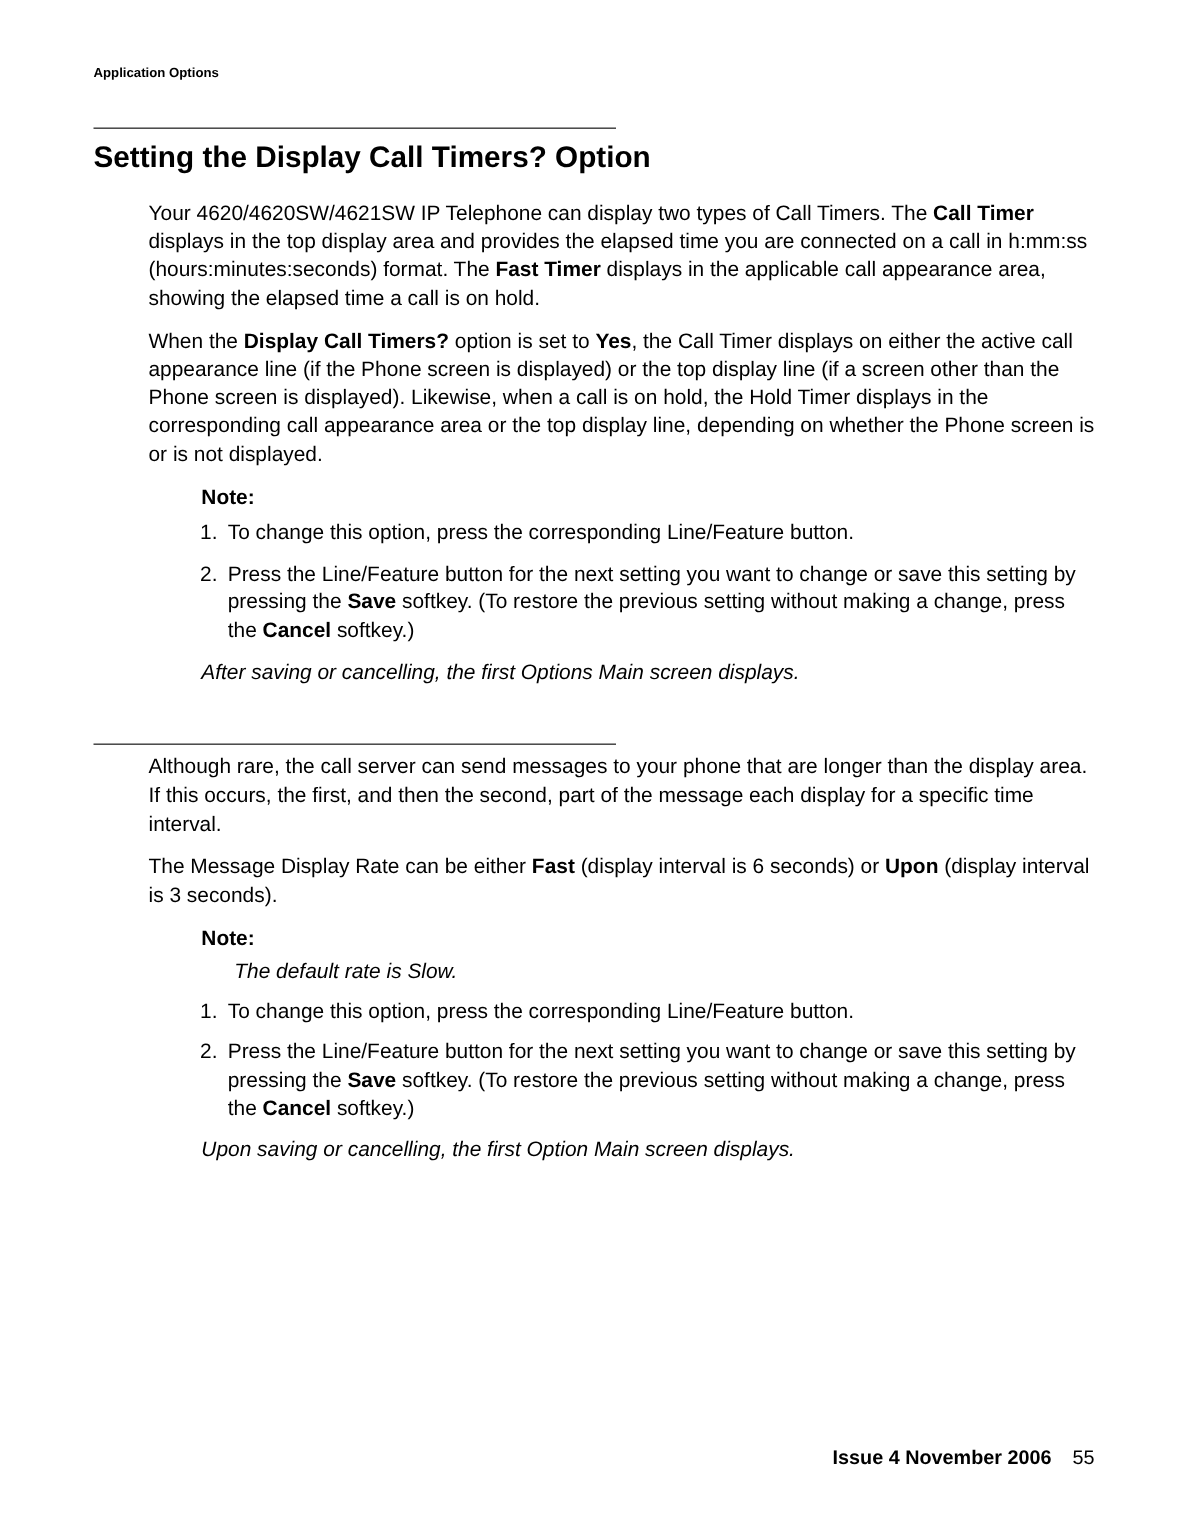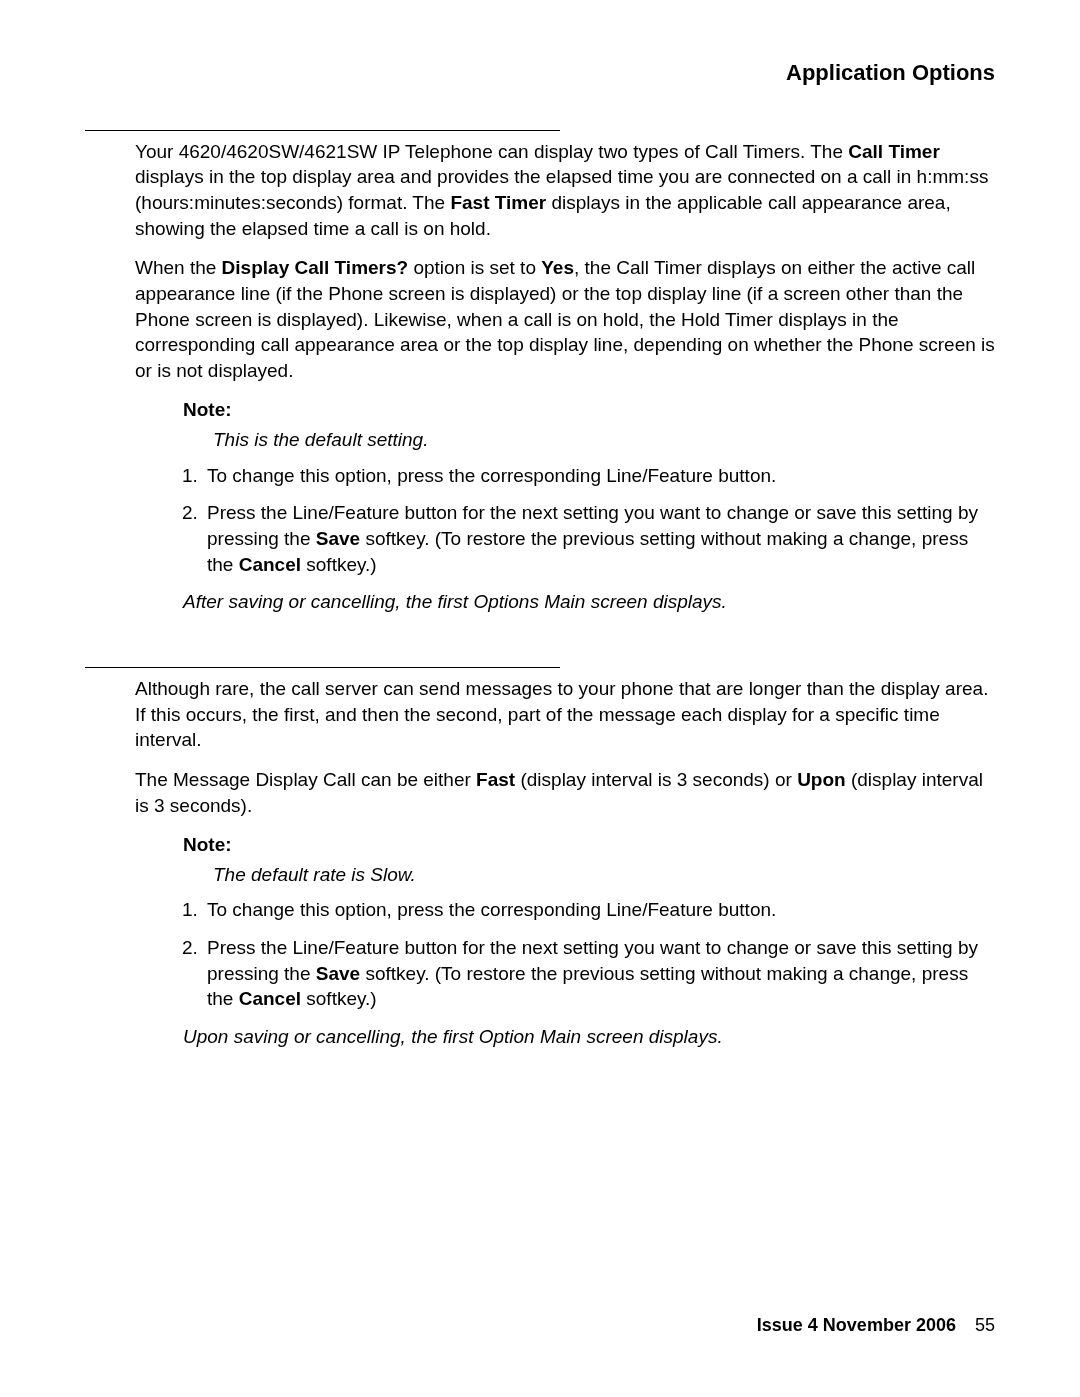--- a/index.html
+++ b/index.html
@@ -14,23 +14,23 @@
     line-height: 1.35;
   }
   .page {
     box-sizing: border-box;
     width: 1080px;
     height: 1397px;
     padding: 58px 85px 0 85px;
     position: relative;
   }
   .running-head {
-    text-align: right;
+    text-align: left;
     font-weight: bold;
-    font-size: 22px;
+    font-size: 12px;
     margin-bottom: 42px;
   }
   .section-rule {
     border: none;
     border-top: 1.5px solid #000;
     width: 475px;
     margin: 0 0 8px 0;
   }
   h1.section-title {
     font-size: 27px;
@@ -80,33 +80,33 @@
   b { font-weight: bold; }
 </style>
 </head>
 <body>
 
 <div class="page">
 
   <div class="running-head">Application Options</div>
 
   <hr class="section-rule">
+  <h1 class="section-title">Setting the Display Call Timers? Option</h1>
 
   <div class="body-block">
 
     <p class="para">
       <span>Your 4620/4620SW/4621SW IP Telephone can display two types of Call Timers. The </span><b>Call Timer</b><span> displays in the top display area and provides the elapsed time you are connected on a call in h:mm:ss (hours:minutes:seconds) format. The </span><b>Fast Timer</b><span> displays in the applicable call appearance area, showing the elapsed time a call is on hold.</span>
     </p>
 
     <p class="para">
       <span>When the </span><b>Display Call Timers?</b><span> option is set to </span><b>Yes</b><span>, the Call Timer displays on either the active call appearance line (if the Phone screen is displayed) or the top display line (if a screen other than the Phone screen is displayed). Likewise, when a call is on hold, the Hold Timer displays in the corresponding call appearance area or the top display line, depending on whether the Phone screen is or is not displayed.</span>
     </p>
 
     <div class="note-label">Note:</div>
-    <div class="note-body">This is the default setting.</div>
 
 
     <ol class="steps">
       <li>To change this option, press the corresponding Line/Feature button.</li>
       <li>
         <span>Press the Line/Feature button for the next setting you want to change or save this setting by pressing the </span><b>Save</b><span> softkey. (To restore the previous setting without making a change, press the </span><b>Cancel</b><span> softkey.)</span>
       </li>
     </ol>
 
     <div class="ital-after">After saving or cancelling, the first Options Main screen displays.</div>
@@ -114,21 +114,21 @@
 
   <div class="section-gap"></div>
 
   <hr class="section-rule">
 
   <div class="body-block">
 
     <p class="para">Although rare, the call server can send messages to your phone that are longer than the display area. If this occurs, the first, and then the second, part of the message each display for a specific time interval.</p>
 
     <p class="para">
-      <span>The Message Display Call can be either </span><b>Fast</b><span> (display interval is 3 seconds) or </span><b>Upon</b><span> (display interval is 3 seconds).</span>
+      <span>The Message Display Rate can be either </span><b>Fast</b><span> (display interval is 6 seconds) or </span><b>Upon</b><span> (display interval is 3 seconds).</span>
     </p>
 
     <div class="note-label">Note:</div>
     <div class="note-body">The default rate is Slow.</div>
 
     <ol class="steps">
       <li>To change this option, press the corresponding Line/Feature button.</li>
       <li>
         <span>Press the Line/Feature button for the next setting you want to change or save this setting by pressing the </span><b>Save</b><span> softkey. (To restore the previous setting without making a change, press the </span><b>Cancel</b><span> softkey.)</span>
       </li>

